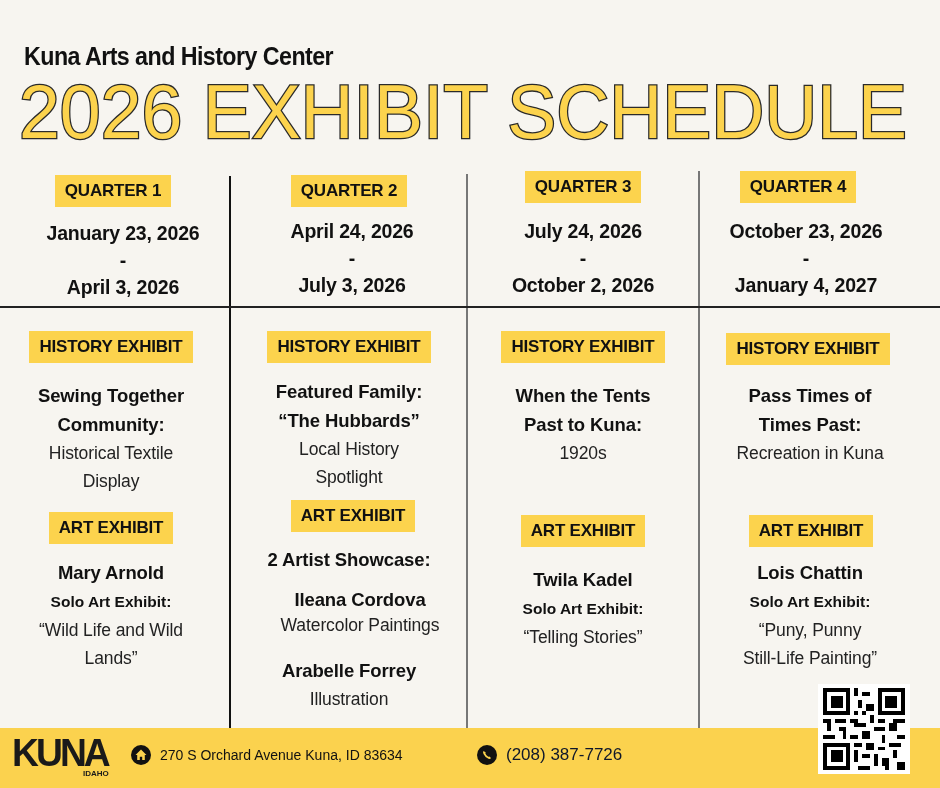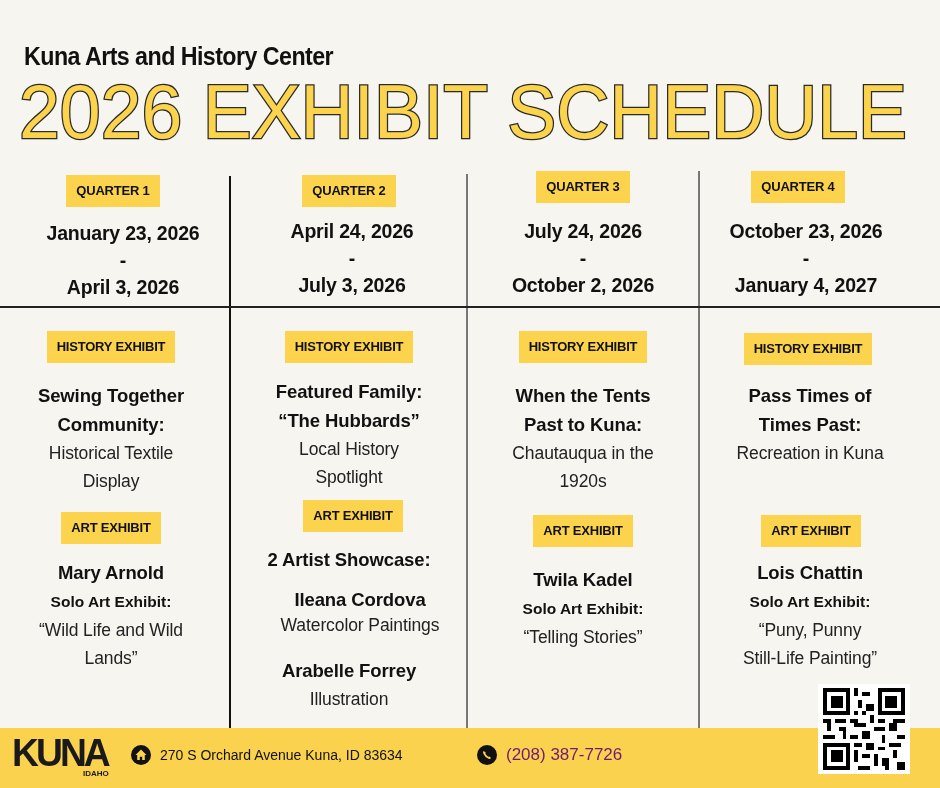--- a/index.html
+++ b/index.html
@@ -18,42 +18,42 @@
     }
     .title-svg { position: absolute; left: 0; top: 68px; width: 940px; height: 84px; }
 
     .vline { position: absolute; width: 2px; }
     .hline { position: absolute; left: 0; width: 940px; height: 2px; top: 306px; background: #222; }
 
     .col { position: absolute; text-align: center; }
     .badge {
       display: inline-block; background: #fcd34d;
       font-weight: bold; color: #111;
-      padding: 5px 10px 5px 10px; line-height: 22px; font-size: 13px;
+      padding: 5px 10px 5px 10px; line-height: 22px; font-size: 17px;
       letter-spacing: -0.2px;
     }
     .date { font-weight: bold; font-size: 19.5px; line-height: 27px; letter-spacing: -0.2px; }
     .blk { position: absolute; left: 0; right: 0; text-align: center; }
     .bold { font-weight: bold; font-size: 18.5px; line-height: 29px; letter-spacing: -0.1px; }
     .norm { font-size: 17.5px; line-height: 28px; letter-spacing: -0.1px; color: #222; }
     .bsm { font-weight: bold; font-size: 15.5px; line-height: 29px; }
 
     .footer {
       position: absolute; left: 0; top: 728px; width: 940px; height: 60px;
       background: #fbd24e;
     }
     .logo { position: absolute; left: 12px; top: 6px; width: 100px; height: 48px; }
     .logo-main {
       position: absolute; left: 0; top: 0; font-family: "Liberation Sans", sans-serif;
       font-weight: bold; font-size: 38px; letter-spacing: -3px; color: #1a1a1a;
       transform: scaleX(0.98) scaleY(1.0); transform-origin: left top; line-height: 38px;
     }
     .logo-sub { position: absolute; left: 41px; top: 35px; font-size: 8px; font-weight: bold; color: #1a1a1a; margin-left: 30px; }
     .addr { position: absolute; left: 131px; top: 17px; display: flex; align-items: center; font-size: 14px; color: #111; }
-    .phone { position: absolute; left: 477px; top: 17px; display: flex; align-items: center; font-size: 17px; color: #701a75; }
+    .phone { position: absolute; left: 477px; top: 17px; display: flex; align-items: center; font-size: 17px; color: #0f172a; }
     .ico { width: 20px; height: 20px; border-radius: 50%; background: #111; margin-right: 9px; display: inline-flex; align-items: center; justify-content: center; }
     .qr { position: absolute; left: 818px; top: 684px; width: 92px; height: 90px; background: #fff; padding: 4px; }
   </style>
 </head>
 <body>
 
 <div class="subtitle">Kuna Arts and History Center</div>
 <svg class="title-svg" viewBox="0 0 940 84">
   <text x="463" y="70" text-anchor="middle" textLength="888" lengthAdjust="spacingAndGlyphs" font-family="Liberation Sans, sans-serif" font-size="76" fill="#fcd34d" stroke="#2a2a2a" stroke-width="2.6" paint-order="stroke">2026 EXHIBIT SCHEDULE</text>
 </svg>
@@ -118,21 +118,20 @@
   <div class="blk" style="top:171px;"><span class="badge">QUARTER 3</span></div>
   <div class="blk" style="top:218px;">
     <div class="date">July 24, 2026</div>
     <div class="date">-</div>
     <div class="date">October 2, 2026</div>
   </div>
   <div class="blk" style="top:331px;"><span class="badge">HISTORY EXHIBIT</span></div>
   <div class="blk" style="top:381px;">
     <div class="bold">When the Tents</div>
     <div class="bold">Past to Kuna:</div>
-    <div class="norm">Chautauqua in the</div>
     <div class="norm">1920s</div>
   </div>
   <div class="blk" style="top:515px;"><span class="badge">ART EXHIBIT</span></div>
   <div class="blk" style="top:565px;">
     <div class="bold">Twila Kadel</div>
     <div class="bsm">Solo Art Exhibit:</div>
     <div class="norm">“Telling Stories”</div>
   </div>
 </div>
 

